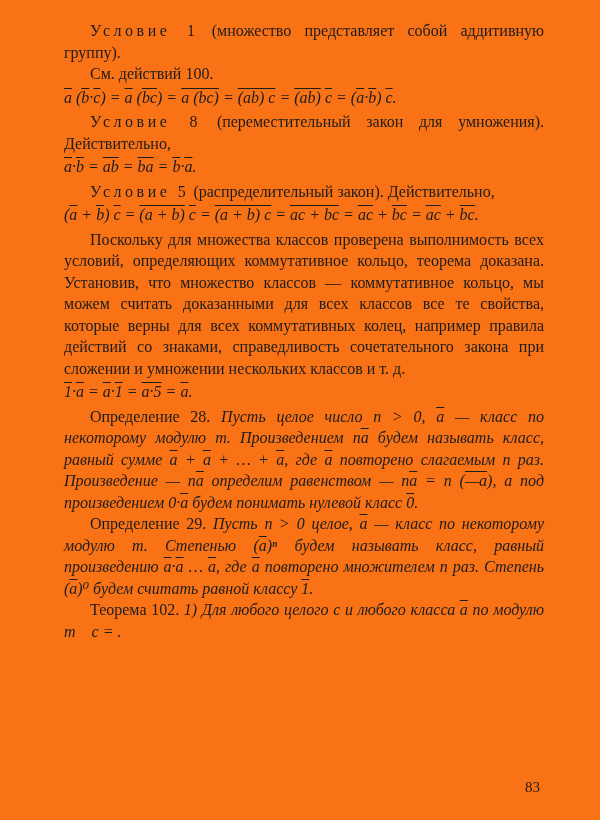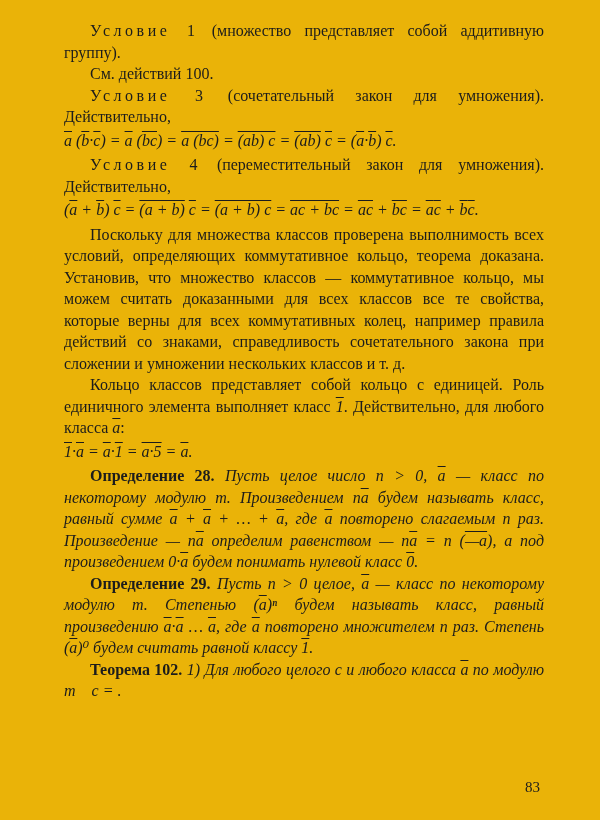--- a/index.html
+++ b/index.html
@@ -4,21 +4,21 @@
 <style>
   html, body {
     margin: 0;
     padding: 0;
     background: #f6f5f1;
   }
   .page {
     position: relative;
     width: 600px;
     height: 820px;
-    background: #eab308;
+    background: #f97316;
     box-sizing: border-box;
     padding: 20px 56px 0 64px;
     overflow: hidden;
     color: #1c1c1c;
     font-family: "Liberation Serif", "DejaVu Serif", serif;
     font-size: 16px;
     line-height: 21.5px;
     text-align: justify;
   }
   p {
@@ -29,21 +29,21 @@
     text-align: left;
     text-indent: 0;
     margin: 2px 0 3px 0;
     font-style: italic;
     white-space: nowrap;
   }
   .sp {
     letter-spacing: 0.22em;
   }
   .bl {
-    font-weight: bold;
+    font-weight: normal;
   }
   .it {
     font-style: italic;
   }
   .ov {
     text-decoration: overline;
     text-decoration-thickness: 1px;
     font-style: italic;
   }
   .var {
@@ -61,33 +61,33 @@
 <body>
 
 <div class="page">
 
   <p><span class="sp">Условие 1</span><span> (множество представляет собой аддитивную группу).</span></p>
 
   <p>См. действий 100.</p>
 
 
 
-  <p><span class="sp">Условие 3</span><span> (сочетательный закон для умножения). Действительно,</span></p>
 
   <div class="formula"><span class="ov">a</span> (<span class="ov">b</span>·<span class="ov">c</span>) = <span class="ov">a</span> (<span class="ov">bc</span>) = <span class="ov">a (bc)</span> = <span class="ov">(ab) c</span> = <span class="ov">(ab)</span> <span class="ov">c</span> = (<span class="ov">a</span>·<span class="ov">b</span>) <span class="ov">c</span>.</div>
 
-  <p><span class="sp">Условие 4</span><span> (переместительный закон для умножения). Действительно,</span></p>
+  <p><span class="sp">Условие 8</span><span> (переместительный закон для умножения). Действительно,</span></p>
 
+  <div class="formula"><span class="ov">a</span>·<span class="ov">b</span> = <span class="ov">ab</span> = <span class="ov">ba</span> = <span class="ov">b</span>·<span class="ov">a</span>.</div>
 
+  <p><span class="sp">Условие 5</span><span> (распределительный закон). Действительно,</span></p>
 
   <div class="formula">(<span class="ov">a</span> + <span class="ov">b</span>) <span class="ov">c</span> = <span class="ov">(a + b)</span> <span class="ov">c</span> = <span class="ov">(a + b) c</span> = <span class="ov">ac + bc</span> = <span class="ov">ac</span> + <span class="ov">bc</span> = <span class="ov">a</span><span class="ov">c</span> + <span class="ov">b</span><span class="ov">c</span>.</div>
 
   <p>Поскольку для множества классов проверена выполнимость всех условий, определяющих коммутативное кольцо, теорема доказана. Установив, что множество классов — коммутативное кольцо, мы можем считать доказанными для всех классов все те свойства, которые верны для всех коммутативных колец, например правила действий со знаками, справедливость сочетательного закона при сложении и умножении нескольких классов и т. д.</p>
 
-  <p>Кольцо классов представляет собой кольцо с единицей. Роль единичного элемента выполняет класс <span class="ov">1</span>. Действительно, для любого класса <span class="ov">a</span>:</p>
 
   <div class="formula"><span class="ov">1</span>·<span class="ov">a</span> = <span class="ov">a</span>·<span class="ov">1</span> = <span class="ov">a·5</span> = <span class="ov">a</span>.</div>
 
 
   <p><b class="bl">Определение 28.</b><span class="it"> Пусть целое число n &gt; 0, <span class="ov">a</span> — класс по некоторому модулю m. Произведением n<span class="ov">a</span> будем называть класс, равный сумме <span class="ov">a</span> + <span class="ov">a</span> + … + <span class="ov">a</span>, где <span class="ov">a</span> повторено слагаемым n раз. Произведение — n<span class="ov">a</span> определим равенством — n<span class="ov">a</span> = n (<span class="ov">—a</span>), а под произведением 0·<span class="ov">a</span> будем понимать нулевой класс <span class="ov">0</span>.</span></p>
 
   <p><b class="bl">Определение 29.</b><span class="it"> Пусть n &gt; 0 целое, <span class="ov">a</span> — класс по некоторому модулю m. Степенью (<span class="ov">a</span>)ⁿ будем называть класс, равный произведению <span class="ov">a</span>·<span class="ov">a</span> … <span class="ov">a</span>, где <span class="ov">a</span> повторено множителем n раз. Степень (<span class="ov">a</span>)⁰ будем считать равной классу <span class="ov">1</span>.</span></p>
 
   <p><b class="bl">Теорема 102.</b><span class="it"> 1) Для любого целого c и любого класса <span class="ov">a</span> по модулю m c = .</span></p>
 

